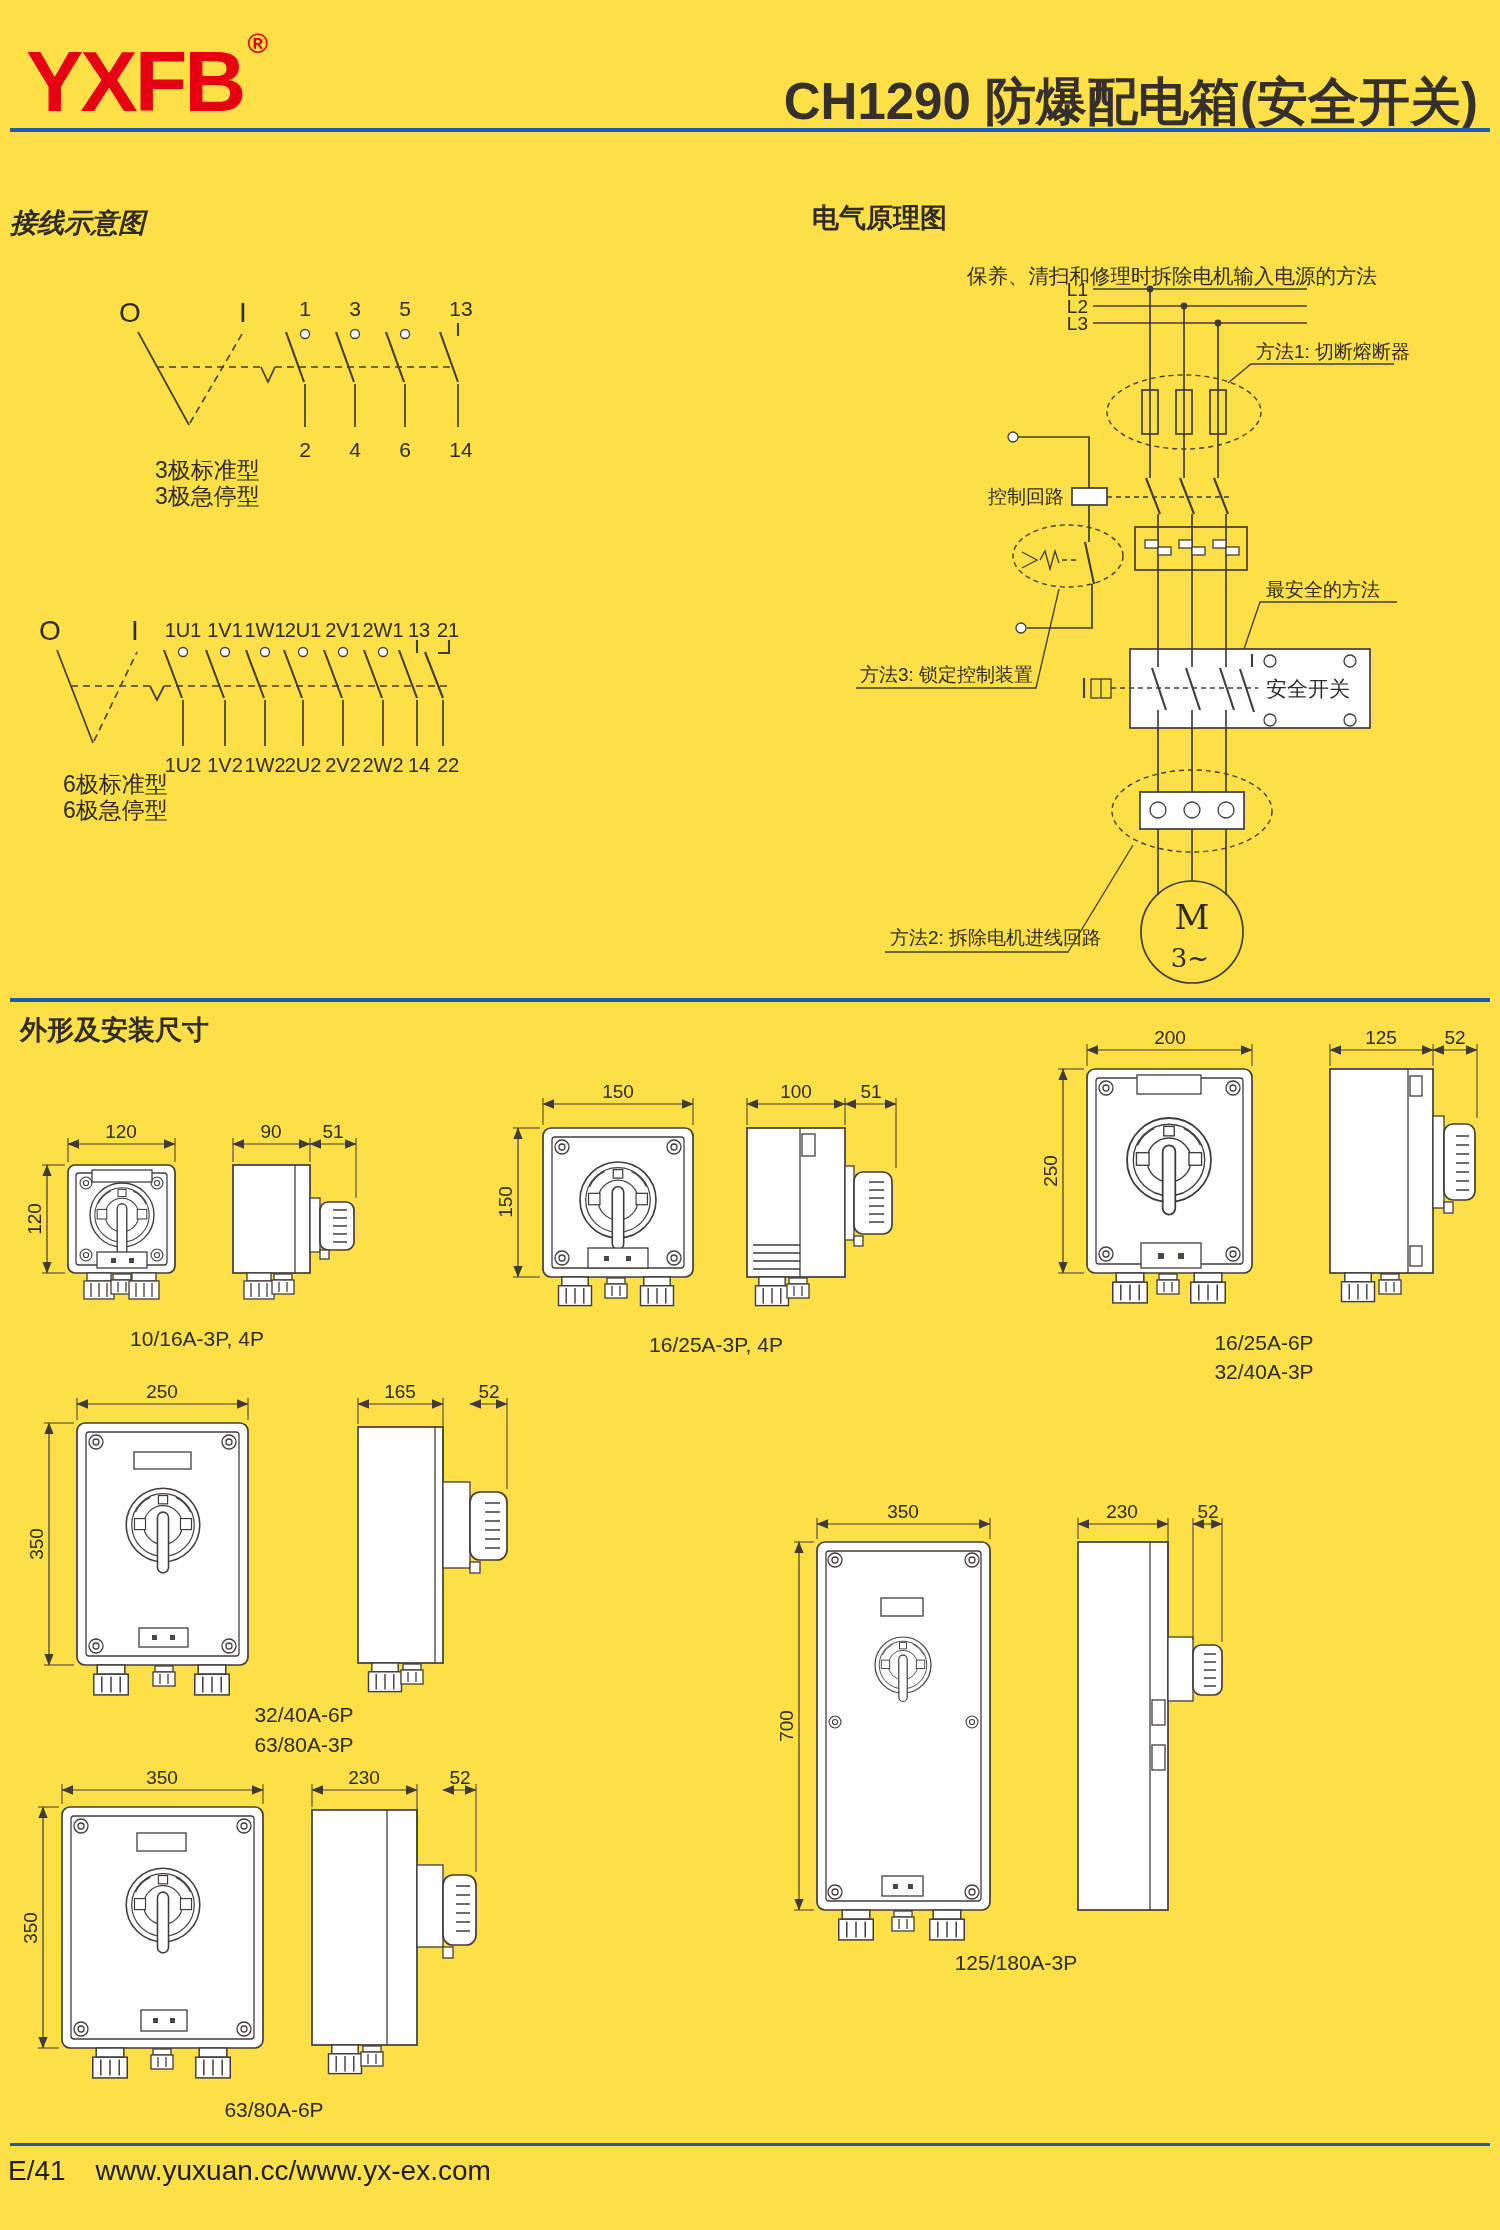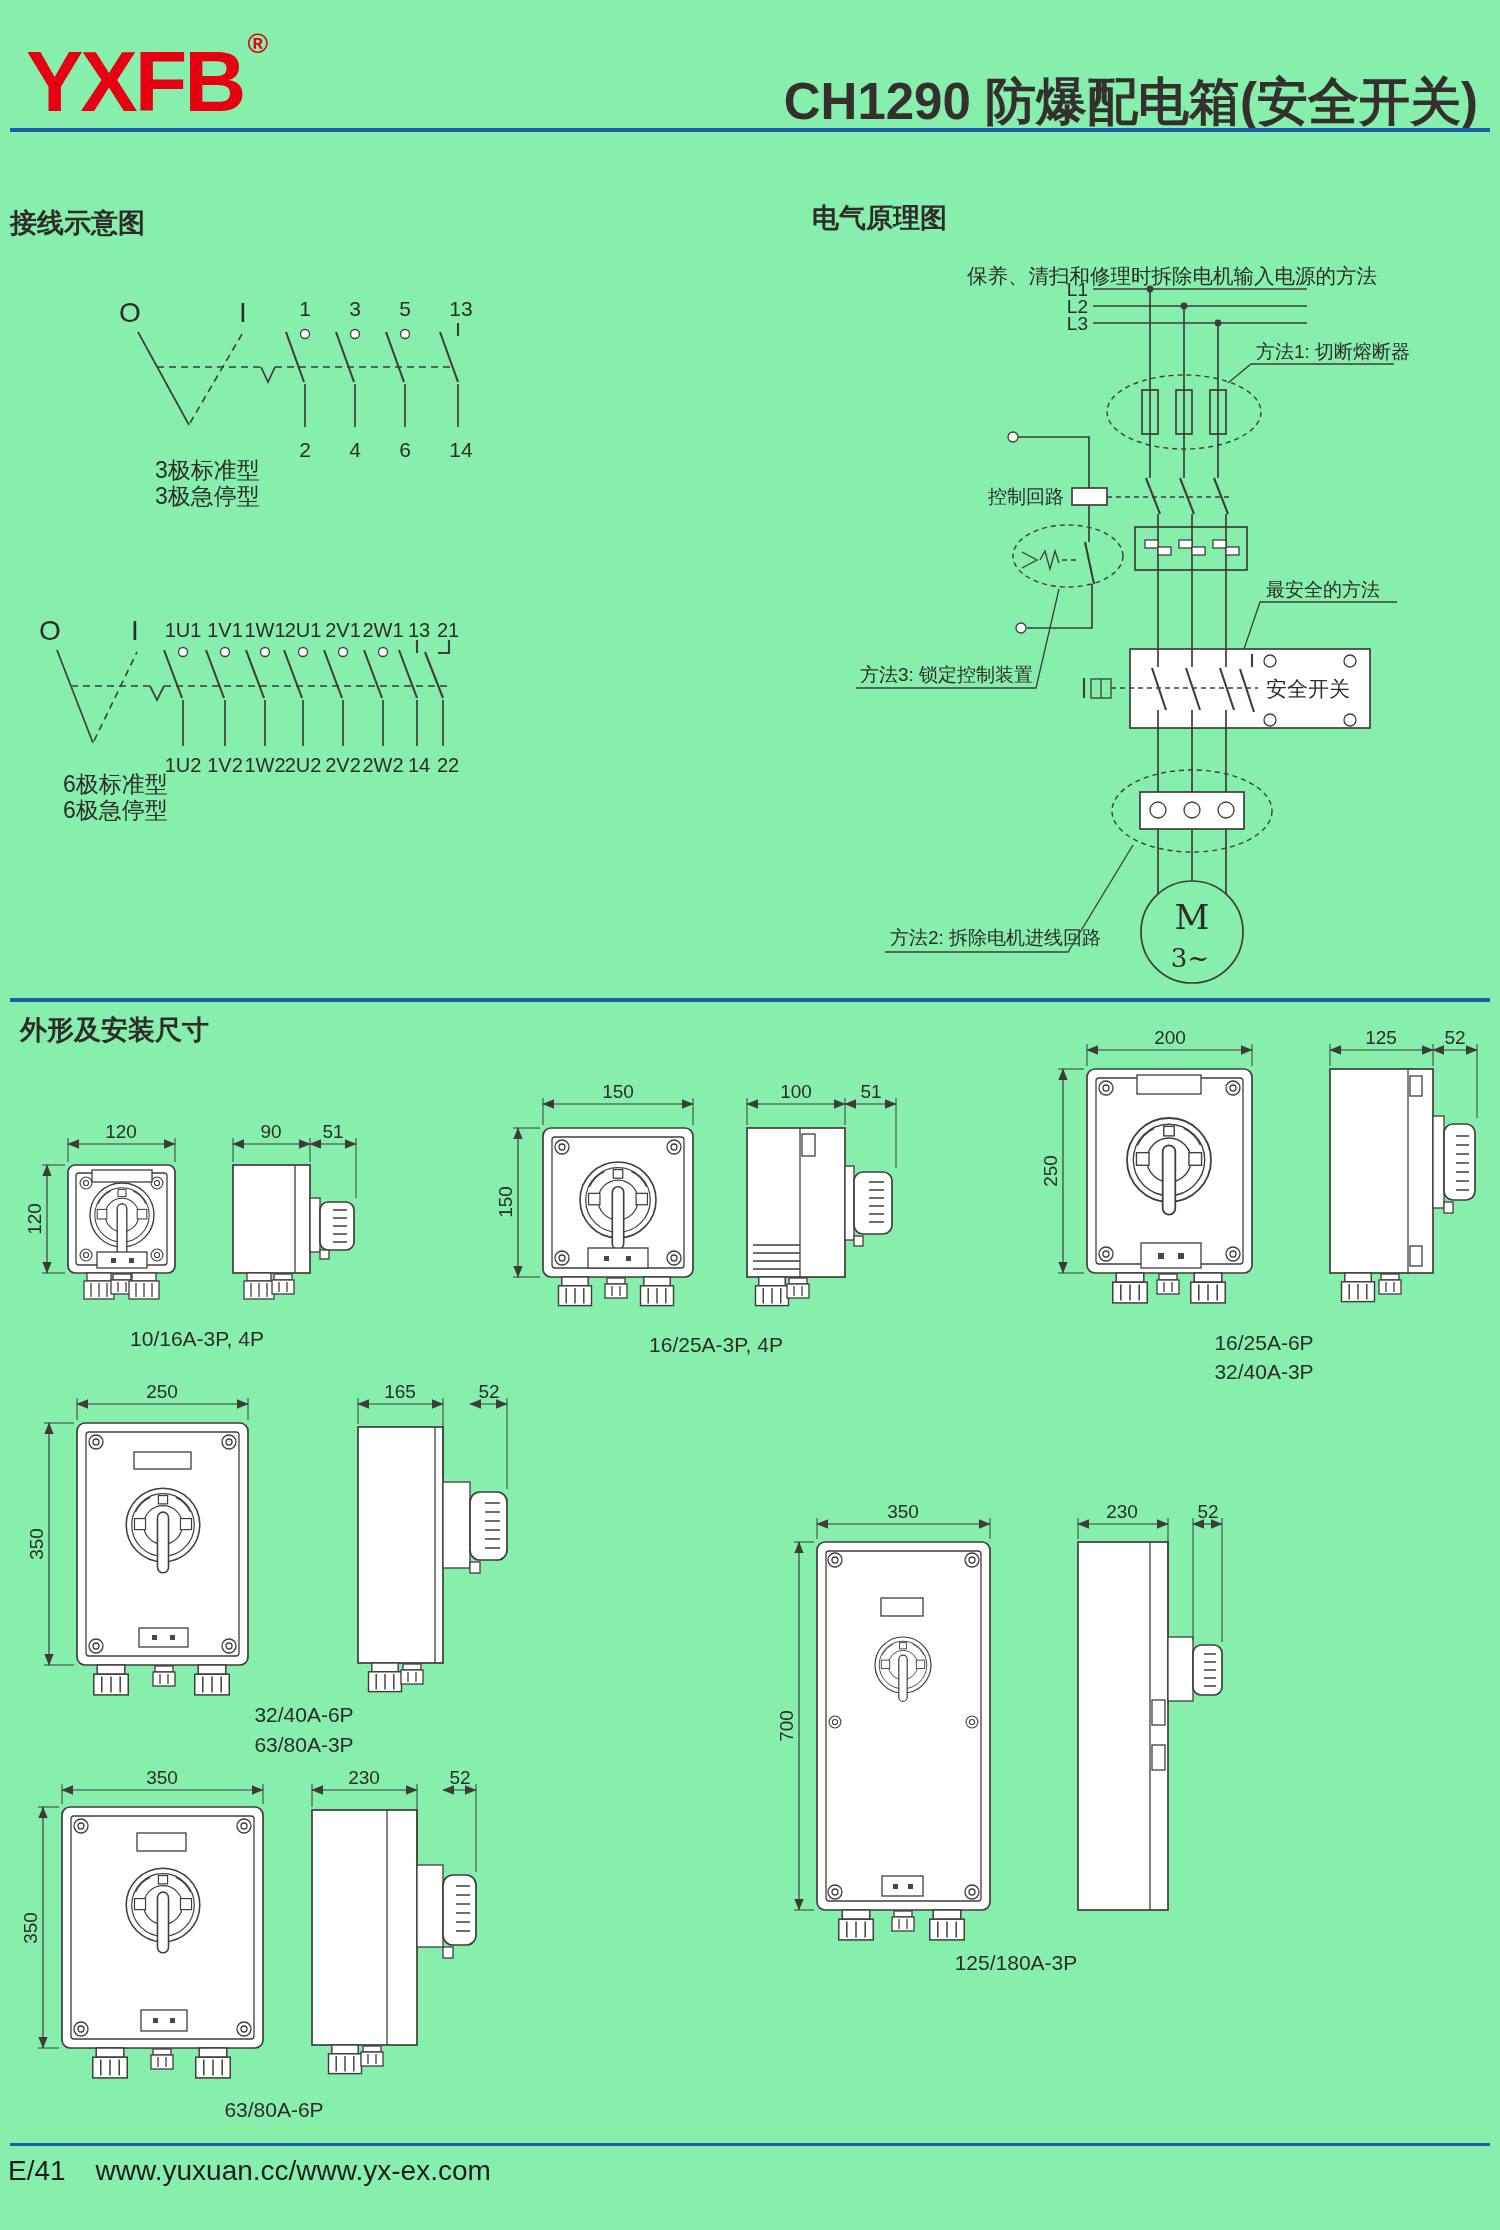--- a/index.html
+++ b/index.html
@@ -1,16 +1,16 @@
 <!DOCTYPE html>
 <html><head>
 <meta charset="utf-8">
 <style>
   html,body{margin:0;padding:0;background:#ffffff;}
-  .page{position:relative;width:1500px;height:2230px;background:#86efac;overflow:hidden;
+  .page{position:relative;width:1500px;height:2230px;background:#fde047;overflow:hidden;
         font-family:"Liberation Sans","DejaVu Sans",sans-serif;color:#2e2b28;}
   .abs{position:absolute;}
   .logo{left:26px;top:30px;font-size:86px;font-weight:900;letter-spacing:-3px;color:#e60012;line-height:1;}
   .logo sup{font-size:28px;font-weight:700;vertical-align:58px;letter-spacing:0;margin-left:4px;}
   .title{top:68px;right:22px;font-size:51px;font-weight:bold;color:#35302d;letter-spacing:0px;}
   .bluebar{left:10px;width:1480px;background:#1d5cab;}
   .h1{font-size:27px;font-weight:bold;color:#2e2b28;}
   svg{position:absolute;overflow:visible;}
   svg text{font-family:"Liberation Sans","DejaVu Sans",sans-serif;fill:#2e2b28;}
   .ln{stroke:#413d3a;stroke-width:1.7;fill:none;}
@@ -73,21 +73,21 @@
         <rect x="-13" y="0" width="13" height="8" class="tn fw"></rect>
         <rect x="0" y="7" width="13" height="8" class="tn fw"></rect>
       </g>
     </defs>
   </svg>
 
   <div class="abs logo"><span>YXFB</span><sup>®</sup></div>
   <div class="abs title">CH1290 防爆配电箱(安全开关)</div>
   <div class="abs bluebar" style="top:128px;height:4px;"></div>
 
-  <div class="abs h1" style="left:10px;top:205px;">接线示意图</div>
+  <div class="abs h1" style="left:10px;top:205px;font-style:italic;">接线示意图</div>
   <div class="abs h1" style="left:812px;top:200px;">电气原理图</div>
   <div class="abs h1" style="left:20px;top:1012px;">外形及安装尺寸</div>
 
   <svg style="left:30px;top:270px;" width="470" height="250" viewBox="30 270 470 250">
     <text class="oi" x="130" y="322" text-anchor="middle">O</text>
     <text class="oi" x="243" y="322" text-anchor="middle">I</text>
     <g>
       <path d="M138,332 L189,425" class="ln"></path>
       <path d="M190,423 L242,334" class="dsh"></path>
       <path d="M157,367 L261,367" class="dsh"></path>

